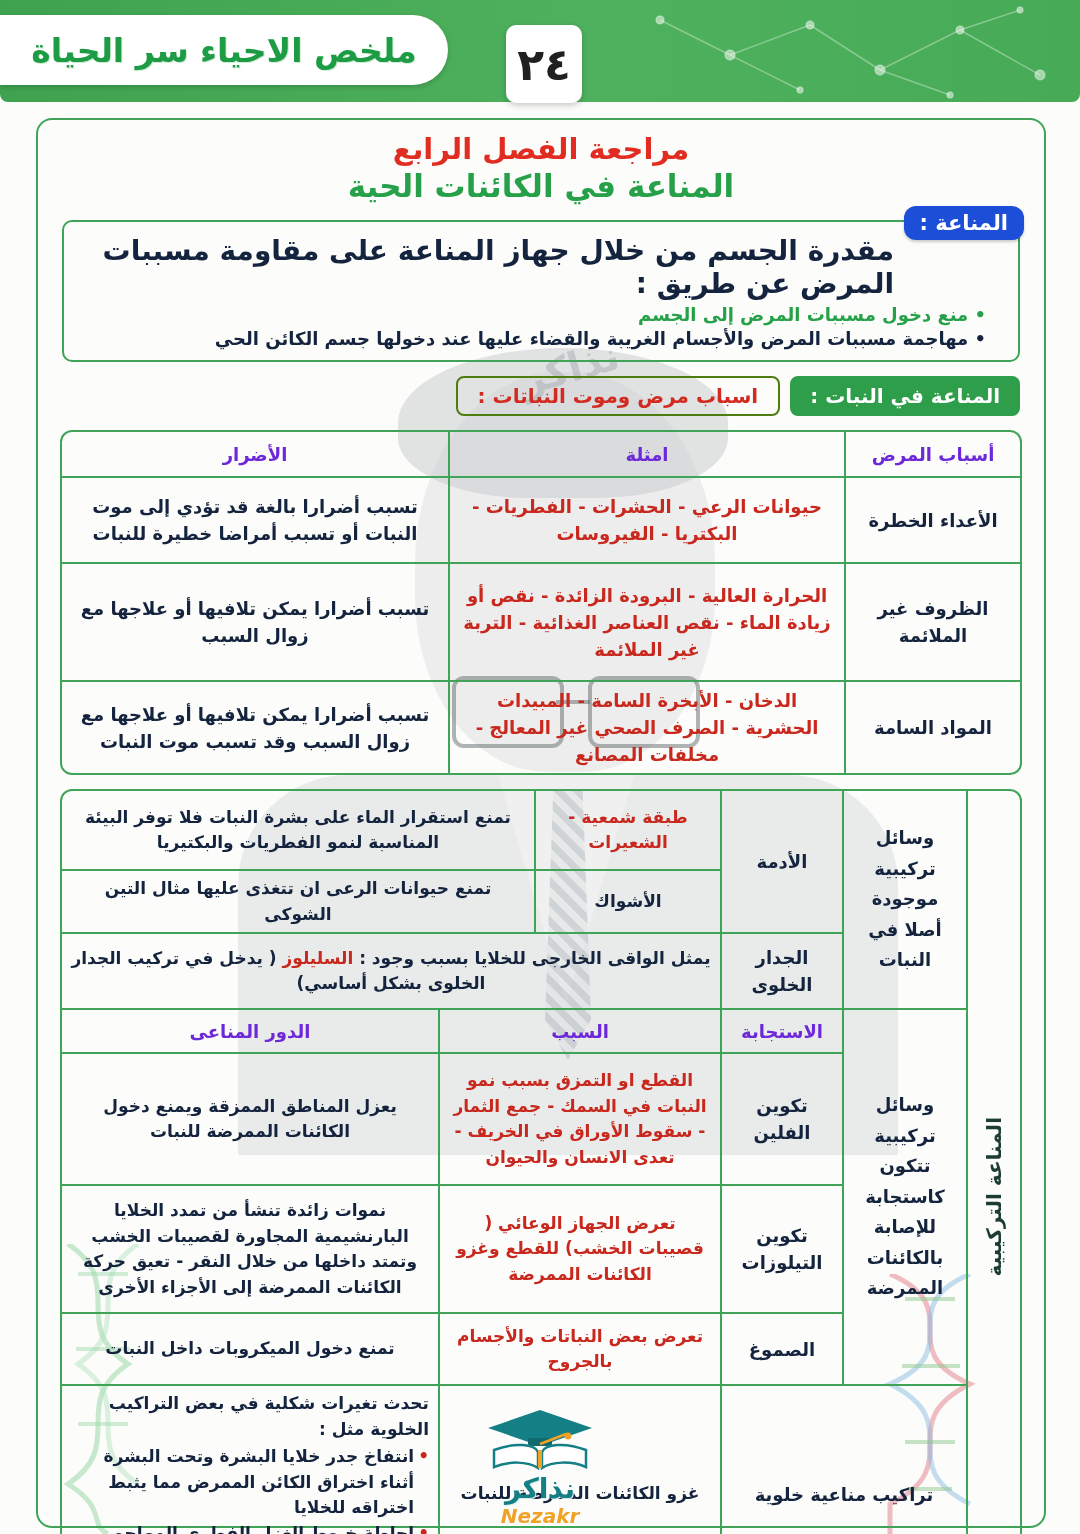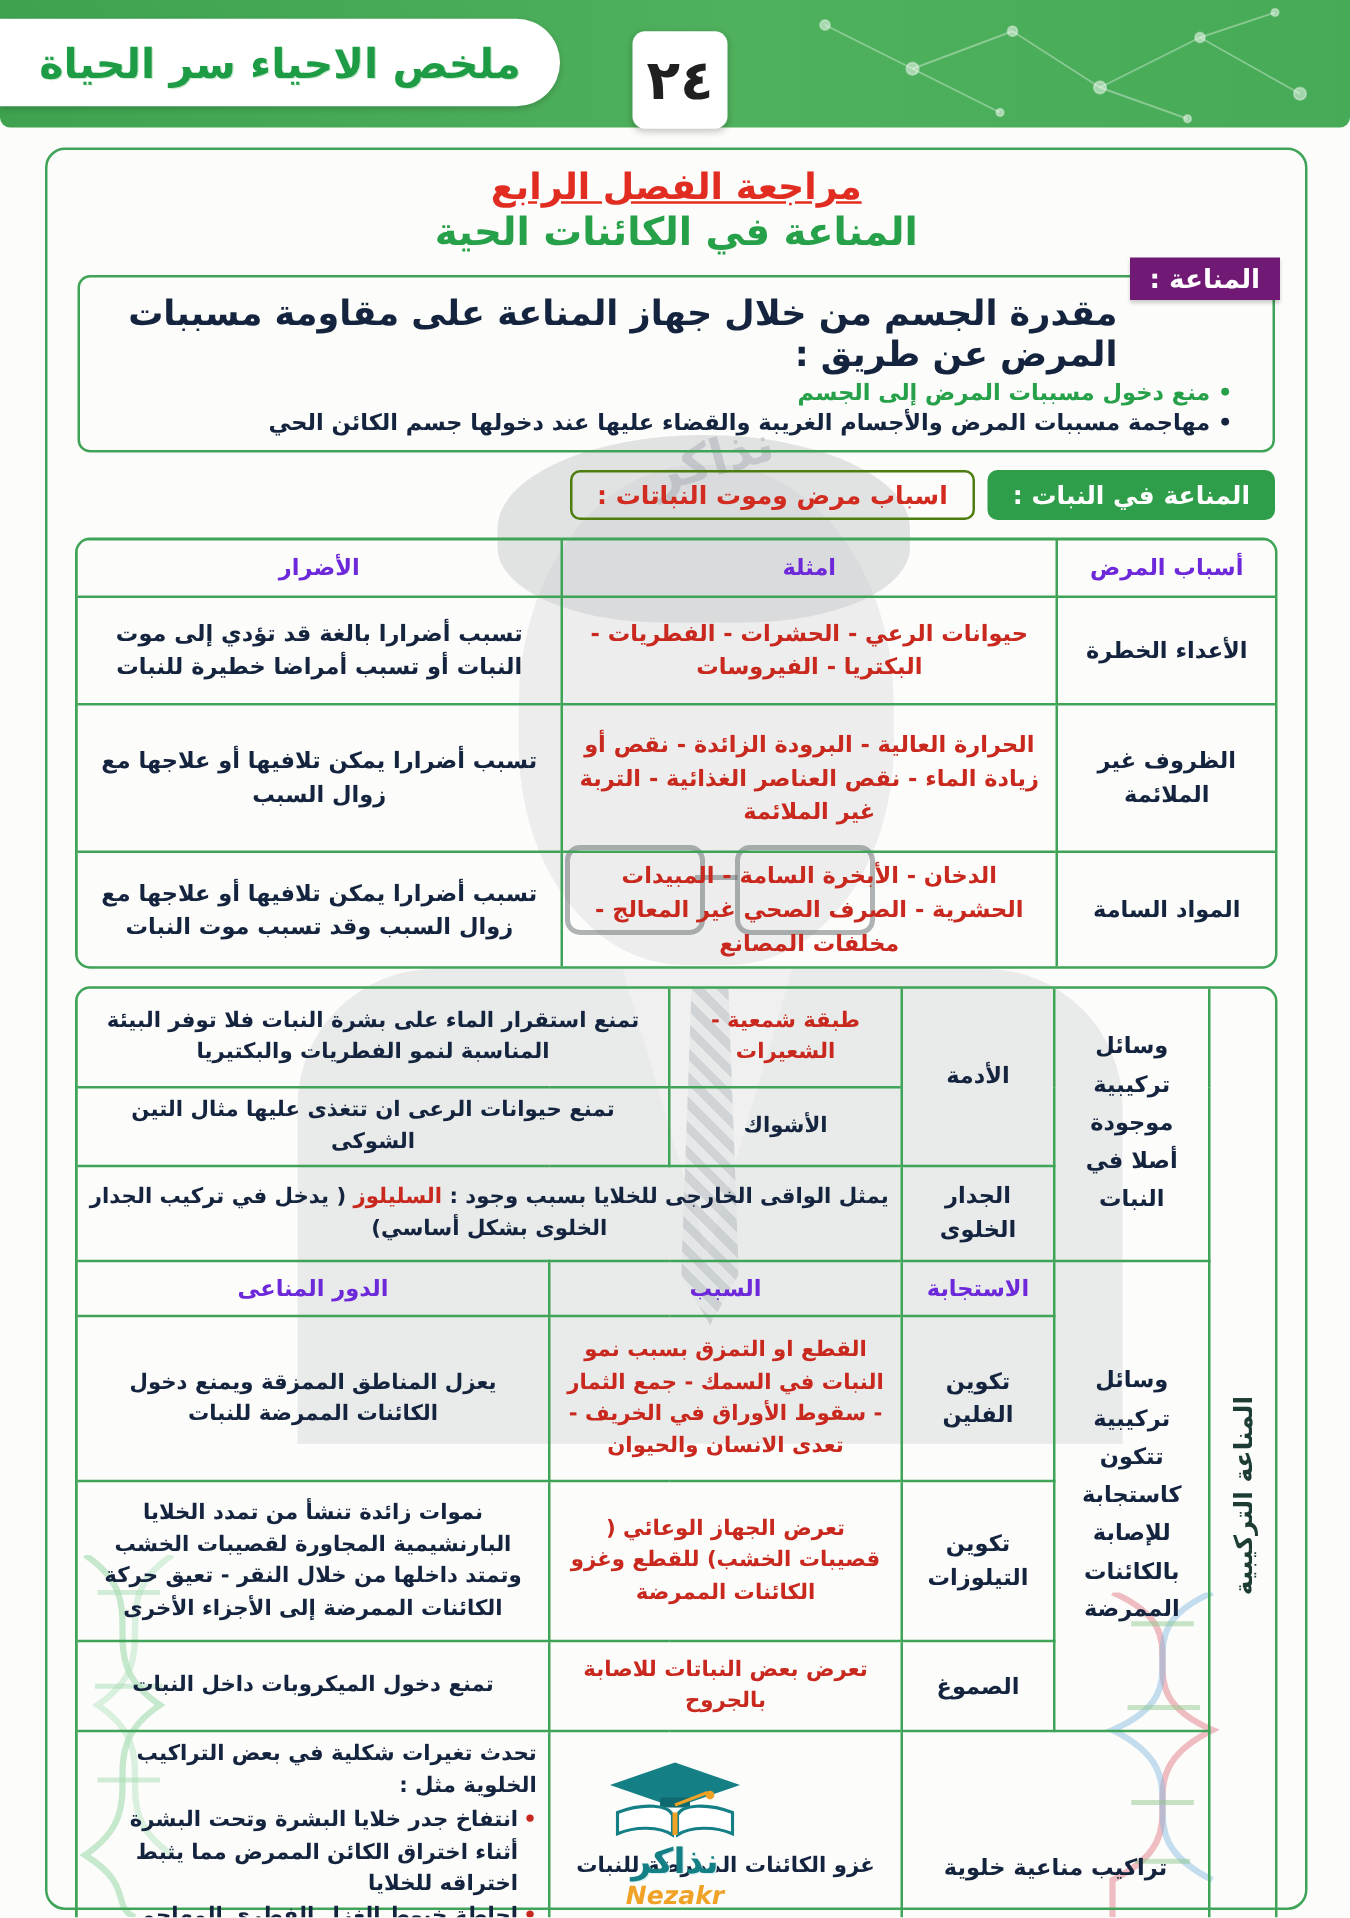--- a/index.html
+++ b/index.html
@@ -51,30 +51,30 @@
     font-size:44px; font-weight:bold; color:#202020;
     box-shadow:0 2px 6px rgba(0,0,0,.22);
   }
 
   
   .frame {
     position:absolute; z-index:2; top:118px; left:36px; right:34px; bottom:6px;
     border:2px solid #3fa458; border-radius:16px;
     padding:6px 22px 10px;
   }
-  .t-red   { text-align:center; color:#e12d21; font-size:29px; font-weight:bold; margin:6px 0 0;text-decoration:underline; }
+  .t-red   { text-align:center; color:#e12d21; font-size:29px; font-weight:bold; margin:6px 0 0; }
   .t-green { text-align:center; color:#27a149; font-size:31px; font-weight:bold; margin:2px 0 10px; }
 
   .def-box {
     position:relative; border:2px solid #3fa458; border-radius:10px;
     padding:12px 16px 8px; margin:16px 2px 10px;
   }
   .def-label {
-    position:absolute; top:-16px; right:-6px; background:#701a75; color:#fff;
-    font-weight:bold; font-size:21px; padding:5px 16px; border-radius:0;
+    position:absolute; top:-16px; right:-6px; background:#1d4ed8; color:#fff;
+    font-weight:bold; font-size:21px; padding:5px 16px; border-radius:12px;
     box-shadow:0 2px 3px rgba(0,0,0,.2);
     text-align:right;
   }
   .def-intro { margin:0 108px 4px 0; font-size:28px; font-weight:bold; }
   .def-list { margin:2px 16px 0 0; padding:0; list-style:none; }
   .def-list li { font-size:18px; font-weight:bold; margin:3px 0; }
   .def-list li::before { content:"•  "; }
   .c-green { color:#27a149; }
   .c-red   { color:#c8281d; }
   .c-dark  { color:#15243e; }
@@ -271,21 +271,21 @@
             <td class="c-red" colspan="2">القطع او التمزق بسبب نمو النبات في السمك - جمع الثمار - سقوط الأوراق في الخريف - تعدى الانسان والحيوان</td>
             <td class="c-dark">يعزل المناطق الممزقة ويمنع دخول الكائنات الممرضة للنبات</td>
           </tr>
           <tr class="rh-r2">
             <td class="resp-cell c-dark">تكوين التيلوزات</td>
             <td class="c-red" colspan="2">تعرض الجهاز الوعائي ( قصيبات الخشب) للقطع وغزو الكائنات الممرضة</td>
             <td class="c-dark">نموات زائدة تنشأ من تمدد الخلايا البارنشيمية المجاورة لقصيبات الخشب وتمتد داخلها من خلال النقر - تعيق حركة الكائنات الممرضة إلى الأجزاء الأخرى</td>
           </tr>
           <tr class="rh-r3">
             <td class="resp-cell c-dark">الصموغ</td>
-            <td class="c-red" colspan="2">تعرض بعض النباتات للاصابة بالجروح</td>
+            <td class="c-red" colspan="2">تعرض بعض النباتات والأجسام بالجروح</td>
             <td class="c-dark">تمنع دخول الميكروبات داخل النبات</td>
           </tr>
           <tr class="rh-lt">
             <td class="resp-cell c-dark" colspan="2">تراكيب مناعية خلوية</td>
             <td class="c-dark" colspan="2">غزو الكائنات الممرضة للنبات</td>
             <td class="c-dark role-last">
               <div class="intro">تحدث تغيرات شكلية في بعض التراكيب الخلوية مثل :</div>
               <div class="rb">
                   <span class="mark">•</span>
                   <span>انتفاخ جدر خلايا البشرة وتحت البشرة أثناء اختراق الكائن الممرض مما يثبط اختراقه للخلايا</span>

